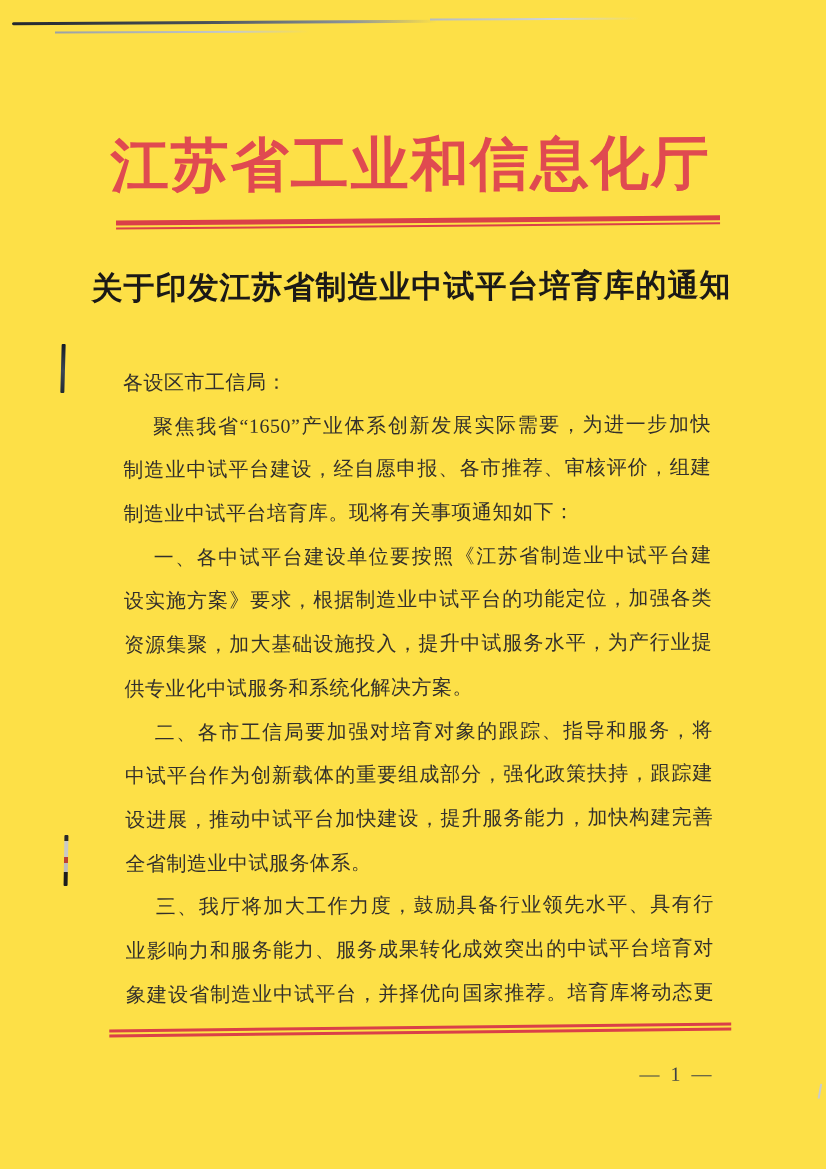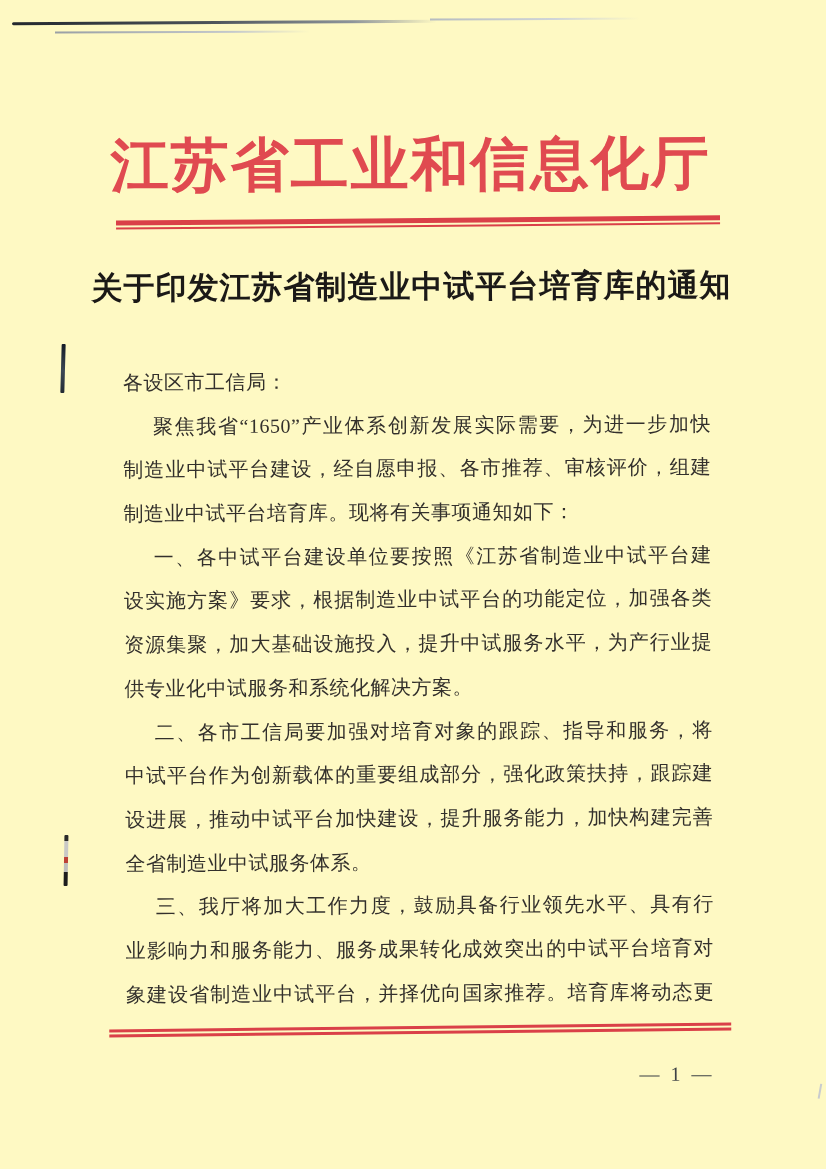--- a/index.html
+++ b/index.html
@@ -5,21 +5,21 @@
   html, body { margin: 0; padding: 0; }
   body {
     width: 826px; height: 1169px;
     overflow: hidden;
     background: #ffffff;
     font-family: "Liberation Serif", "DejaVu Serif", serif;
     position: relative;
   }
   .scan-page {
     position: absolute; inset: 0;
-    background: #fef9c3;
+    background: #fde047;
   }
   
   .top-edge-1 {
     position: absolute; left: 12px; top: 21px; width: 425px; height: 3px;
     background: linear-gradient(90deg, #23282e, #4a5157 45%, #8d949a 80%, rgba(160,166,170,0));
     transform: rotate(-0.35deg); border-radius: 2px;
   }
   .top-edge-2 {
     position: absolute; left: 430px; top: 18px; width: 210px; height: 2px;
     background: linear-gradient(90deg, #b6bcc0, #d0d5d8 60%, rgba(210,214,216,0));

